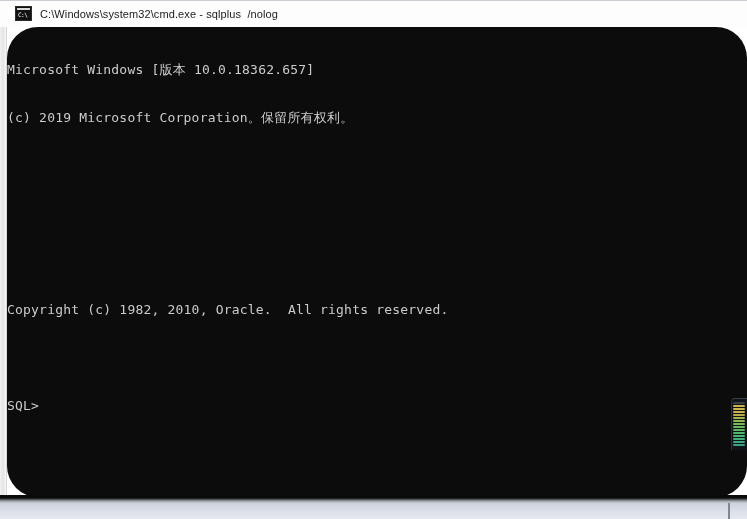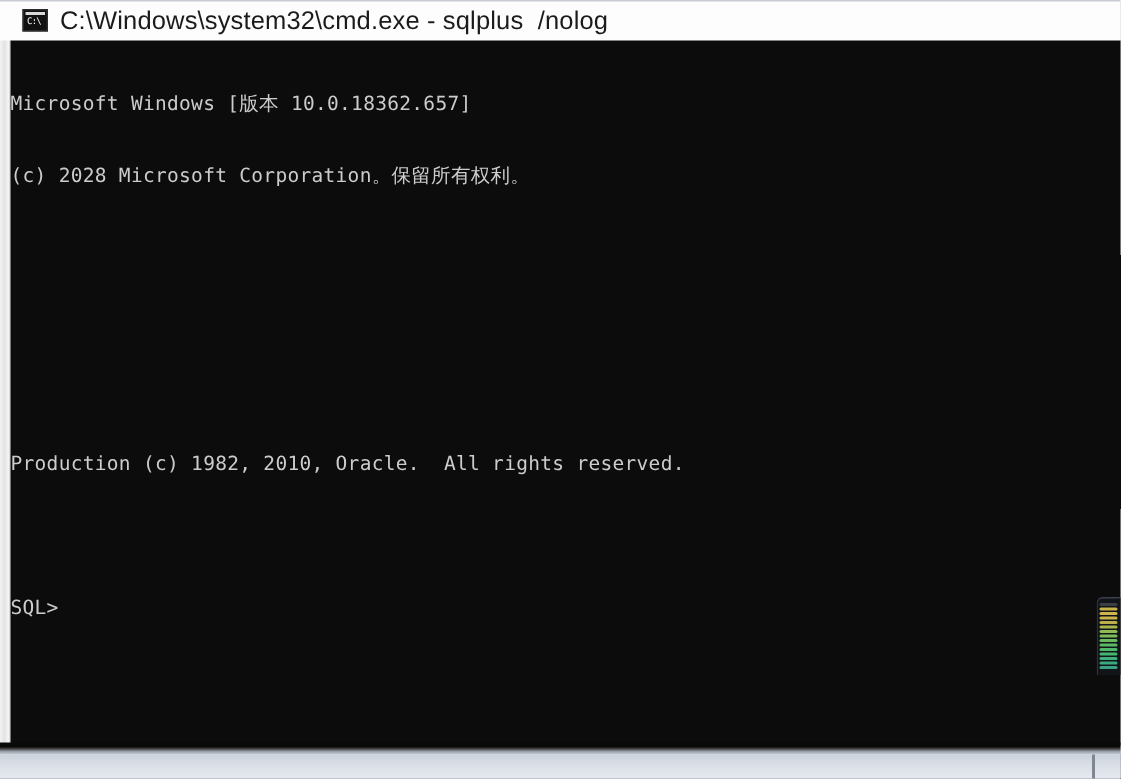--- a/index.html
+++ b/index.html
@@ -76,21 +76,21 @@
     top: 4px;
     font-family: "DejaVu Sans Mono", monospace;
     font-size: 6px;
     line-height: 7px;
     color: #ffffff;
     letter-spacing: -0.5px;
   }
   #title-text {
     margin-left: 8px;
     font-family: "Liberation Sans", sans-serif;
-    font-size: 17px;
+    font-size: 11px;
     color: #1b1b1b;
     white-space: pre;
     letter-spacing: 0.1px;
   }
 
   
   #win-border-left {
     position: absolute;
     left: 0;
     top: 27px;
@@ -109,20 +109,21 @@
 
   
   #console-client {
     position: absolute;
     left: 7px;
     top: 27px;
     width: 740px;
     height: 470px;
     background: #0c0c0c;
     overflow: hidden;
+    border-radius: 31px;
   }
   #console-text {
     position: absolute;
     left: 0;
     top: 3px;
     width: 740px;
     color: #cccccc;
     font-family: "DejaVu Sans Mono", "Liberation Mono", monospace;
     font-size: 13px;
     line-height: 16px;
@@ -196,25 +197,25 @@
       <span id="title-icon-glyph">C:\</span>
     </div>
     <div id="title-text">C:\Windows\system32\cmd.exe - sqlplus  /nolog</div>
   </div>
 
   <div id="win-border-left"></div>
 
   <div id="console-client">
     <div id="console-text">
       <div class="console-line">Microsoft Windows [版本 10.0.18362.657]</div>
-      <div class="console-line">(c) 2028 Microsoft Corporation。保留所有权利。</div>
-      <div class="console-line blank"></div>
-      <div class="console-line blank"></div>
-      <div class="console-line blank"></div>
-      <div class="console-line">Production (c) 1982, 2010, Oracle.  All rights reserved.</div>
+      <div class="console-line">(c) 2019 Microsoft Corporation。保留所有权利。</div>
+      <div class="console-line blank"></div>
+      <div class="console-line blank"></div>
+      <div class="console-line blank"></div>
+      <div class="console-line">Copyright (c) 1982, 2010, Oracle.  All rights reserved.</div>
       <div class="console-line blank"></div>
       <div class="console-line"><span>SQL&gt;</span><span id="console-cursor"></span></div>
     </div>
   </div>
 
   <div id="win-border-bottom"></div>
 
 </div>
 
 <div id="edge-meter">

